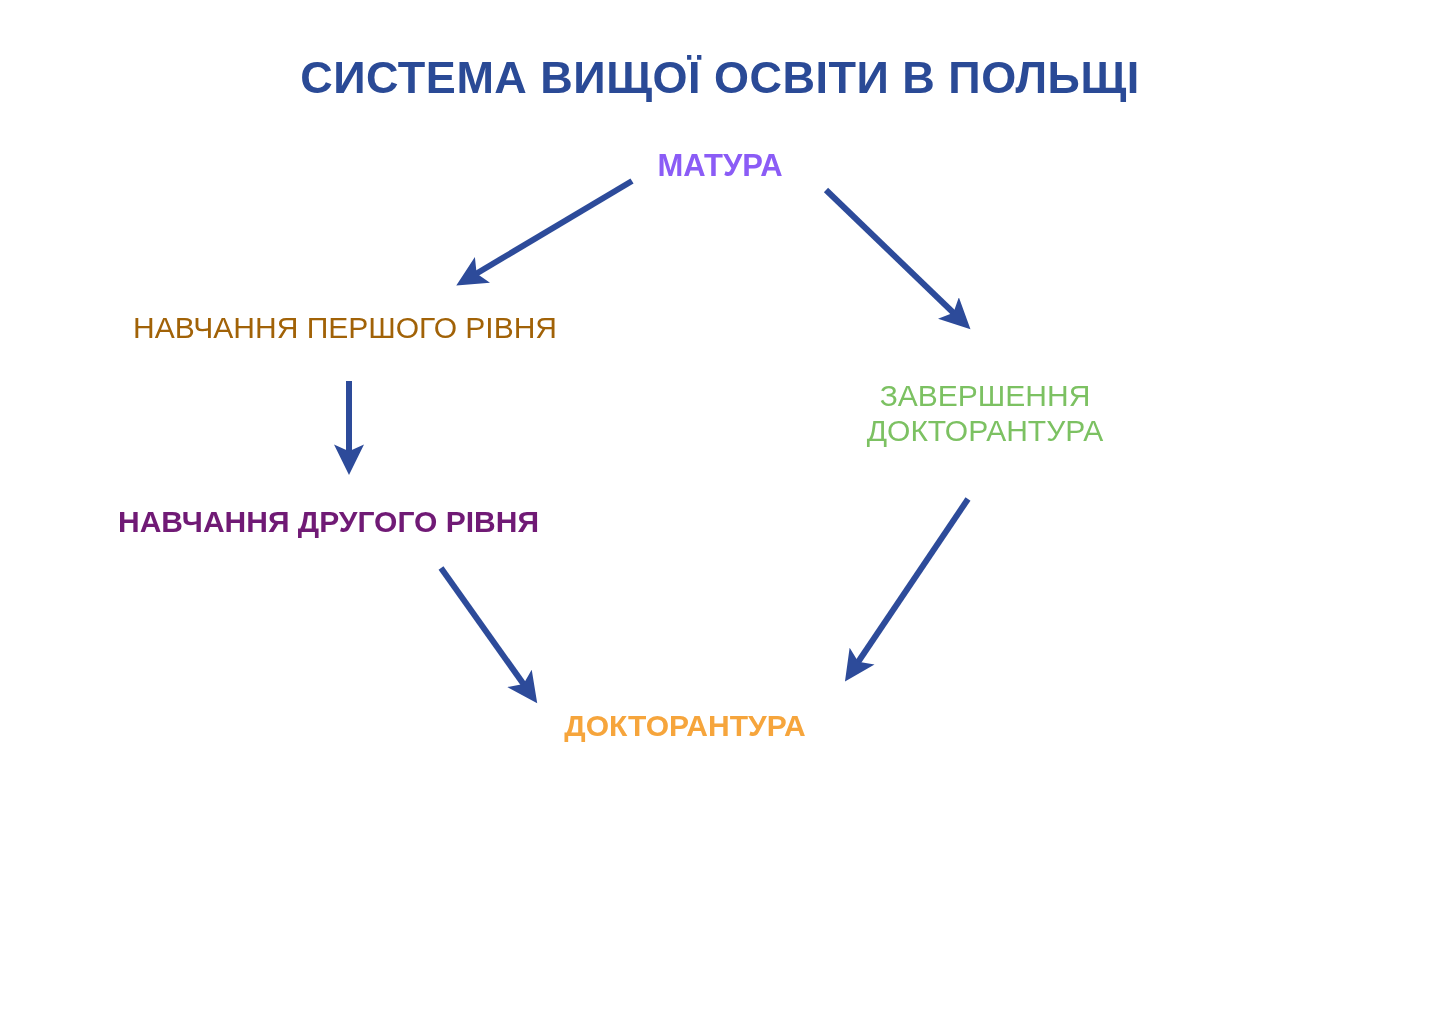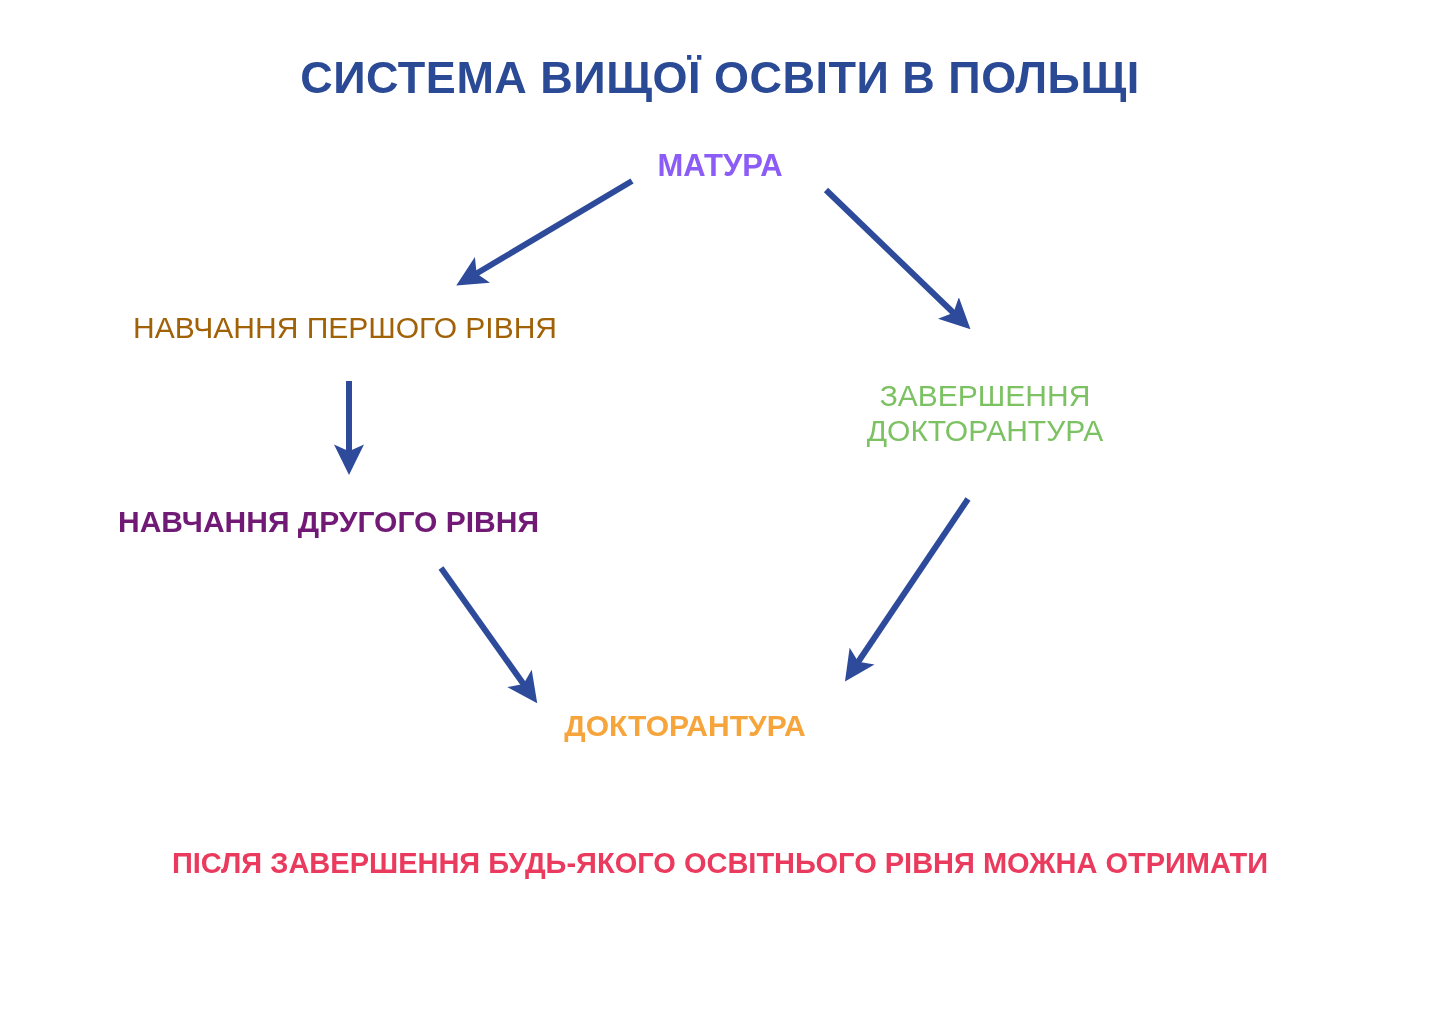--- a/index.html
+++ b/index.html
@@ -153,21 +153,20 @@
   <div class="node" id="node-second-degree">НАВЧАННЯ ДРУГОГО РІВНЯ</div>
 
   <div class="node" id="node-uniform-master">
     <div>ЗАВЕРШЕННЯ</div>
     <div>ДОКТОРАНТУРА</div>
   </div>
 
   <div class="node" id="node-doctoral">ДОКТОРАНТУРА</div>
 
   <div id="bottom-note">
-    <span class="note-line">ПІСЛЯ ЗАВЕРШЕННЯ БУДЬ-ЯКОГО ОСВІТНЬОГО РІВНЯ МОЖНА ОТРИМАТИ</span>
   </div>
 
   <div id="footer">
 
     
     
 
     
     
 

